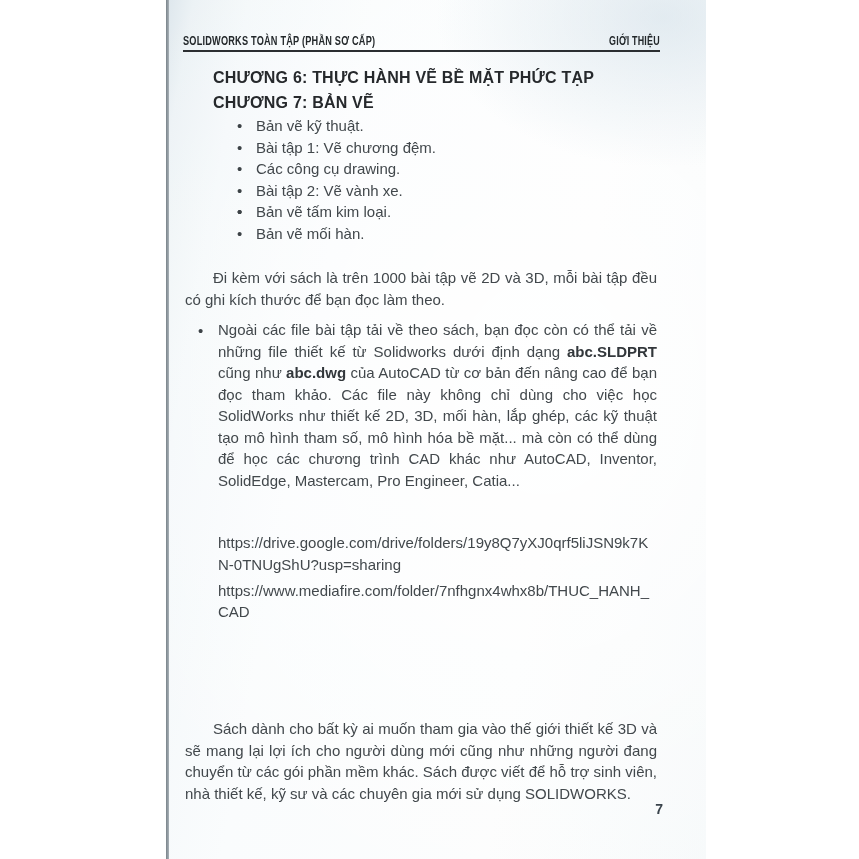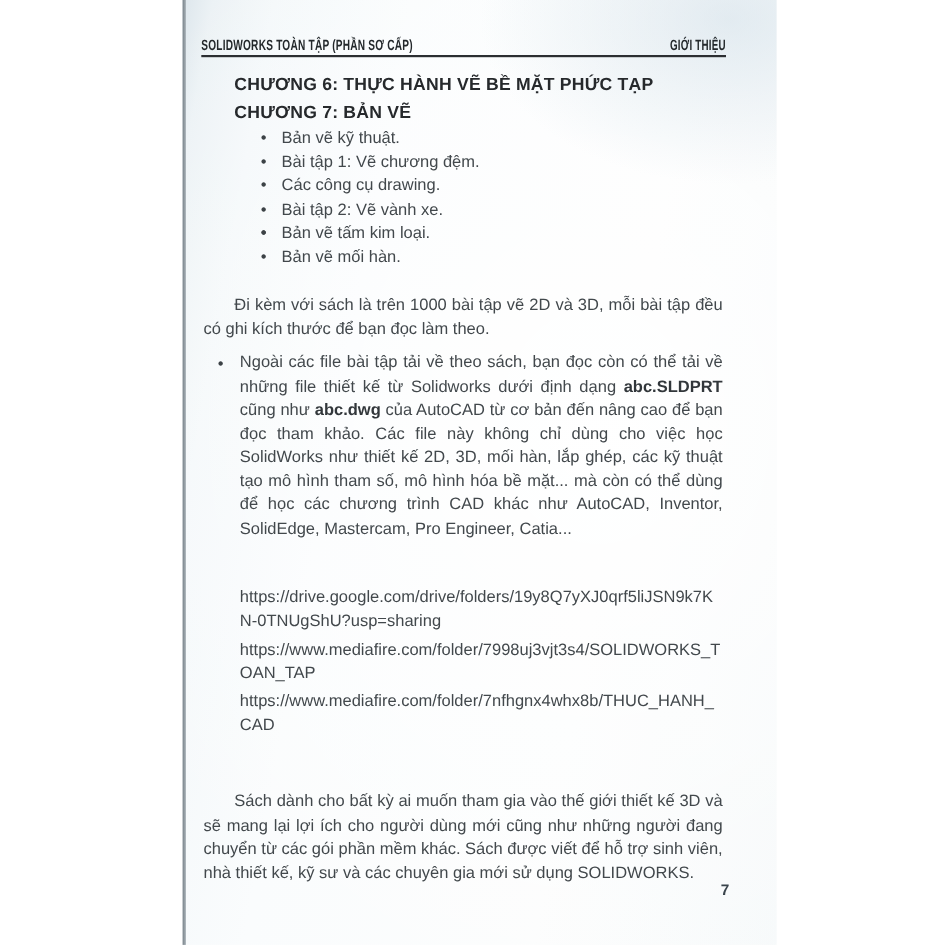--- a/index.html
+++ b/index.html
@@ -117,21 +117,20 @@
     <p class="blk para note">
       <span class="bullet-dot2">•</span><span>Ngoài các file bài tập tải về theo sách, bạn đọc còn có thể tải về những file thiết kế từ Solidworks dưới định dạng </span><b>abc.SLDPRT</b><span> cũng như </span><b>abc.dwg</b><span> của AutoCAD  từ cơ bản đến nâng cao để bạn đọc tham khảo. Các file này không chỉ dùng cho việc học SolidWorks như thiết kế 2D, 3D, mối hàn, lắp ghép, các kỹ thuật tạo mô hình tham số, mô hình hóa bề mặt... mà còn có thể dùng để học các chương trình CAD khác như AutoCAD, Inventor, SolidEdge, Mastercam, Pro Engineer, Catia...</span>
     </p>
 
     <div class="blk links">
 
         <p class="link-line">https://drive.google.com/drive/folders/19y8Q7yXJ0qrf5liJSN9k7KN-0TNUgShU?usp=sharing</p>
 
 
 
-        <p class="link-line">https://www.mediafire.com/folder/7998uj3vjt3s4/SOLIDWORKS_TOAN_TAP</p>
 
         <p class="link-line">https://www.mediafire.com/folder/7nfhgnx4whx8b/THUC_HANH_CAD</p>
       </div>
 
     <p class="blk para closing">Sách dành cho bất kỳ ai muốn tham gia vào thế giới thiết kế 3D và sẽ mang lại lợi ích cho người dùng mới cũng như những người đang chuyển từ các gói phần mềm khác. Sách được viết để hỗ trợ sinh viên, nhà thiết kế, kỹ sư và các chuyên gia mới sử dụng SOLIDWORKS.</p>
 
     <div class="blk pageno">7</div>
 
   </div>
 </div>

